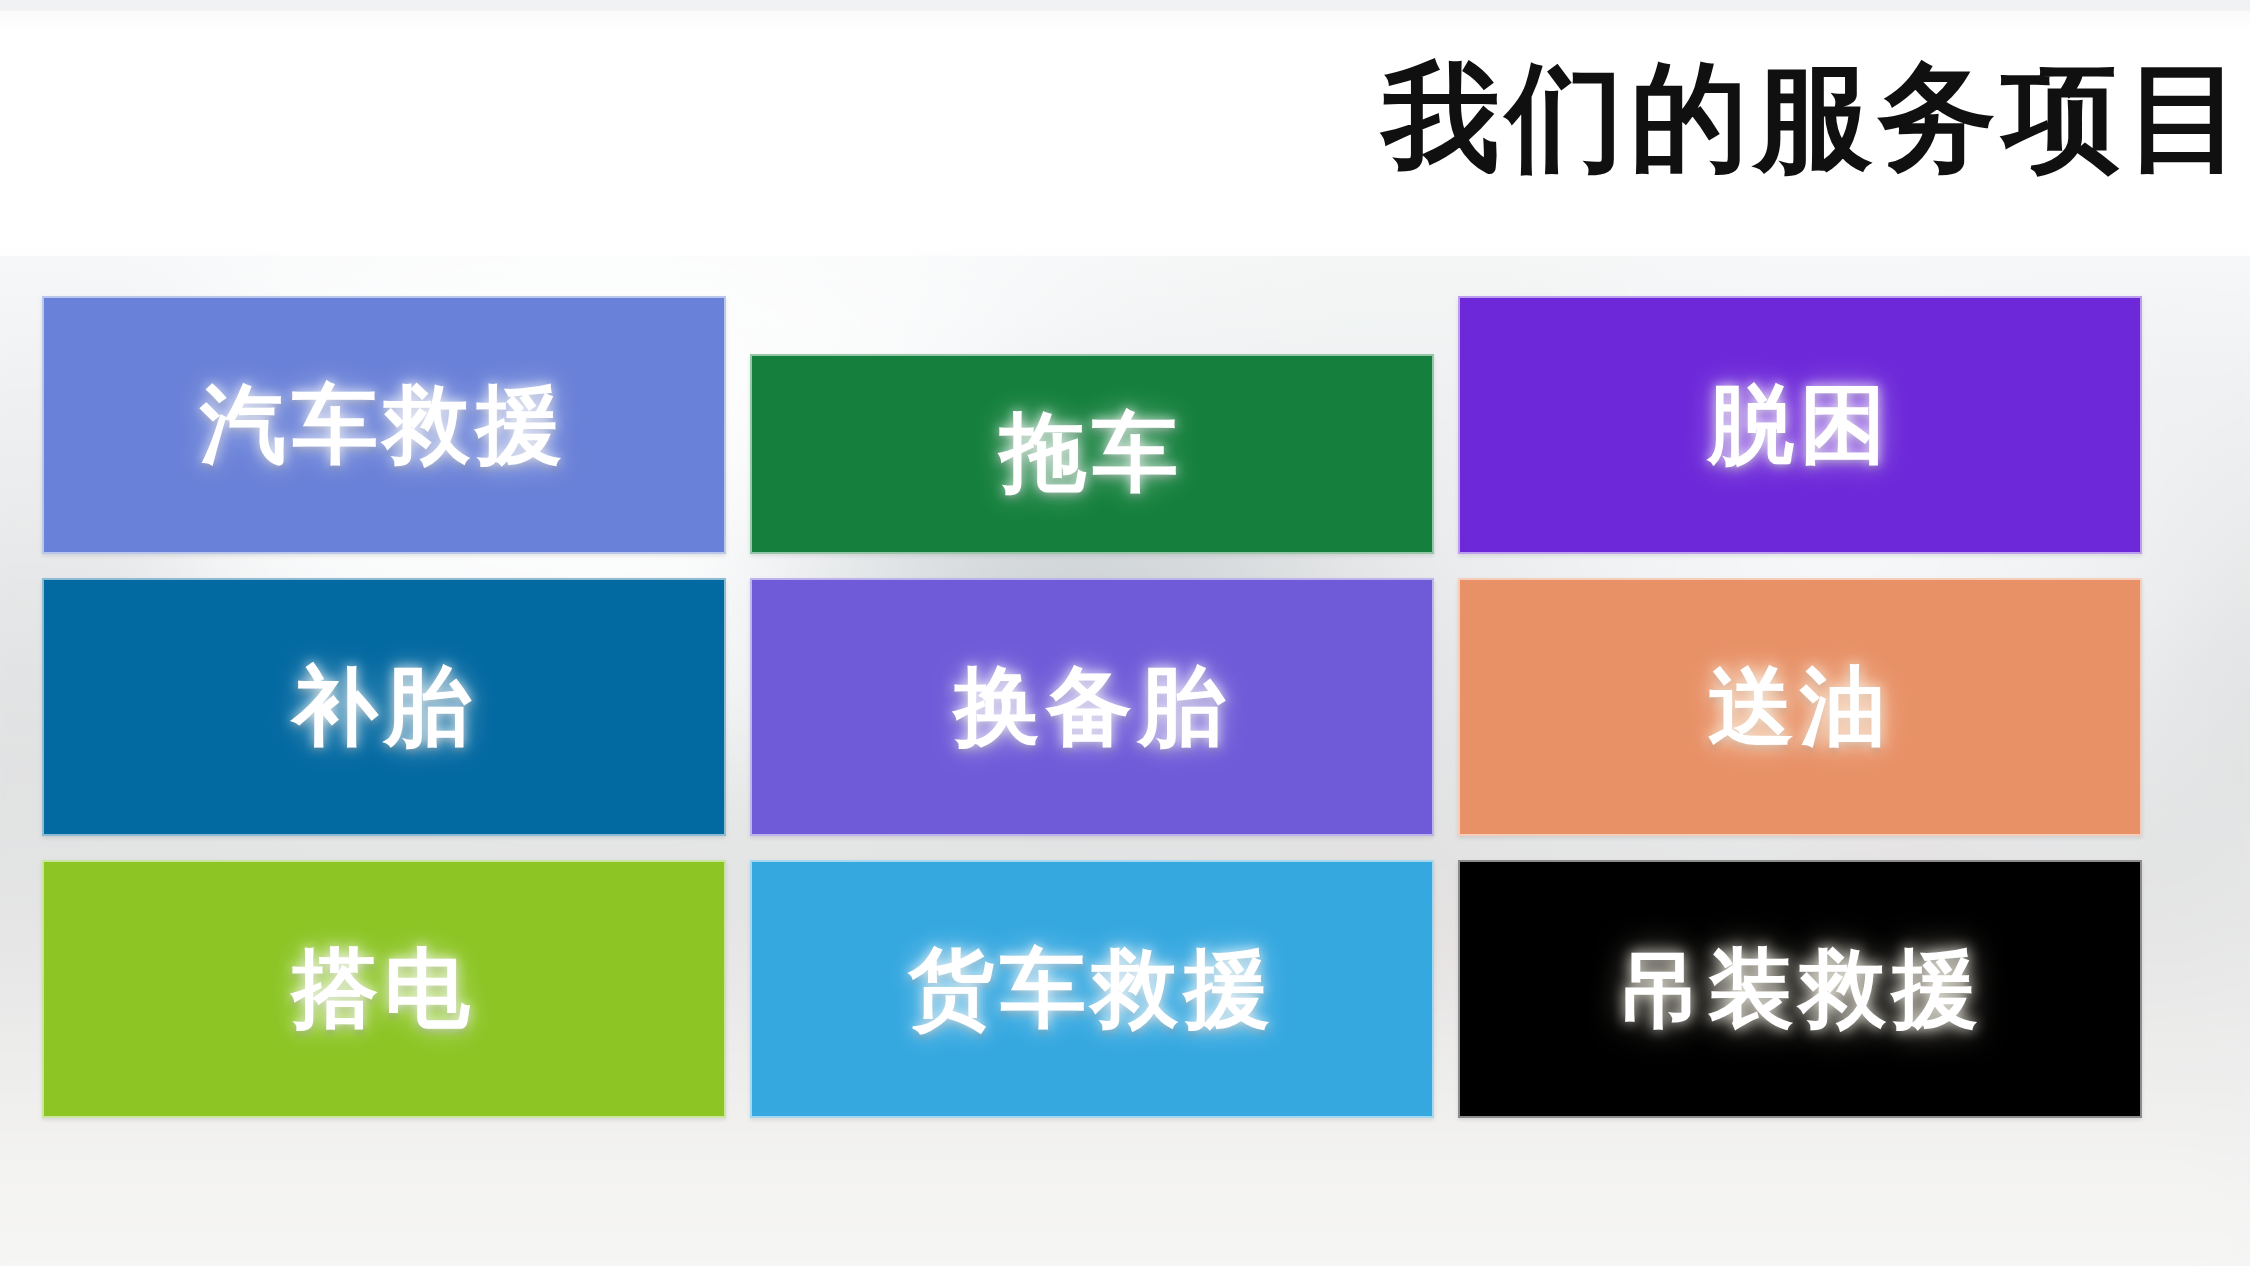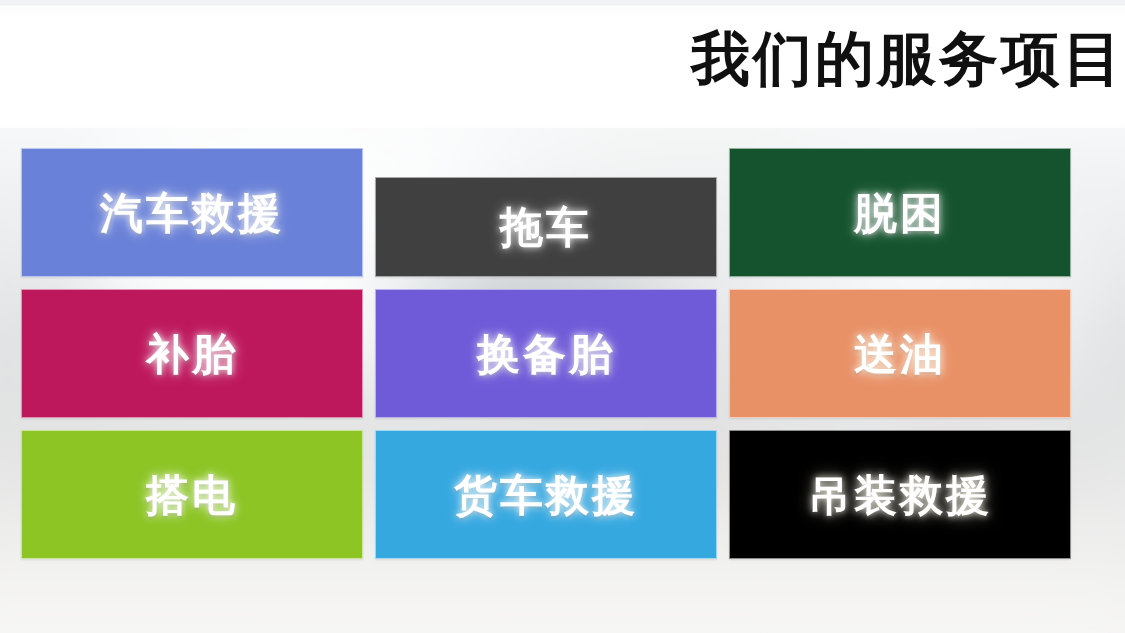--- a/index.html
+++ b/index.html
@@ -221,29 +221,29 @@
 
   <div class="top-strip"></div>
   <div class="page-title">我们的服务项目</div>
 
   <div class="tile-grid">
 
     <div class="tile" style="background: rgb(105, 129, 216);">
       <span class="tile-label">汽车救援</span>
     </div>
 
-    <div class="tile" style="background: #404040; margin-top: 29px;">
+    <div class="tile" style="background: #15803d; margin-top: 29px;">
       <span class="tile-label">拖车</span>
     </div>
 
-    <div class="tile" style="background: #14532d;">
+    <div class="tile" style="background: #6d28d9;">
       <span class="tile-label">脱困</span>
     </div>
 
-    <div class="tile" style="background: #be185d; align-items: center;">
+    <div class="tile" style="background: #0369a1; align-items: center;">
       <span class="tile-label">补胎</span>
     </div>
 
     <div class="tile" style="background: rgb(111, 90, 216);">
       <span class="tile-label">换备胎</span>
     </div>
 
     <div class="tile" style="background: rgb(232, 144, 102);">
       <span class="tile-label warm">送油</span>
     </div>

